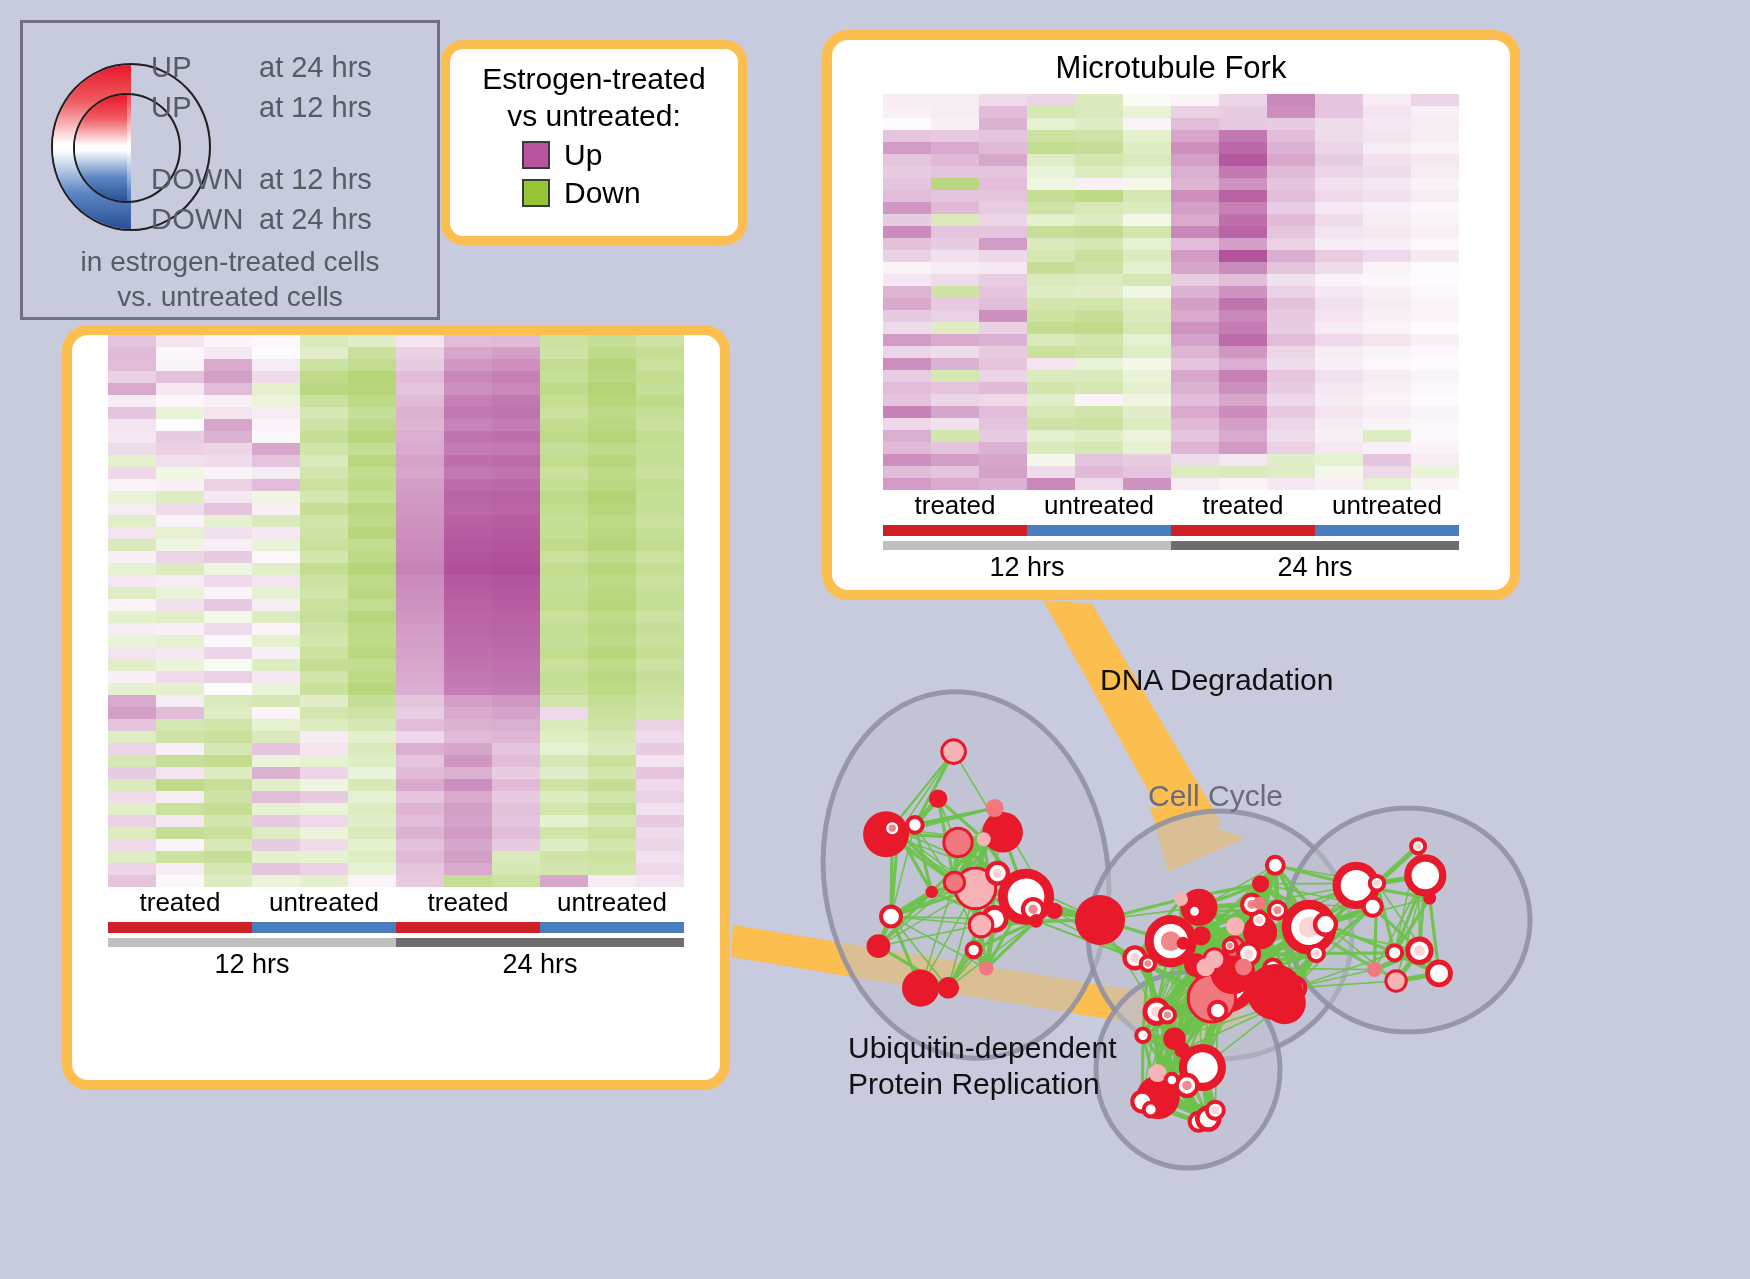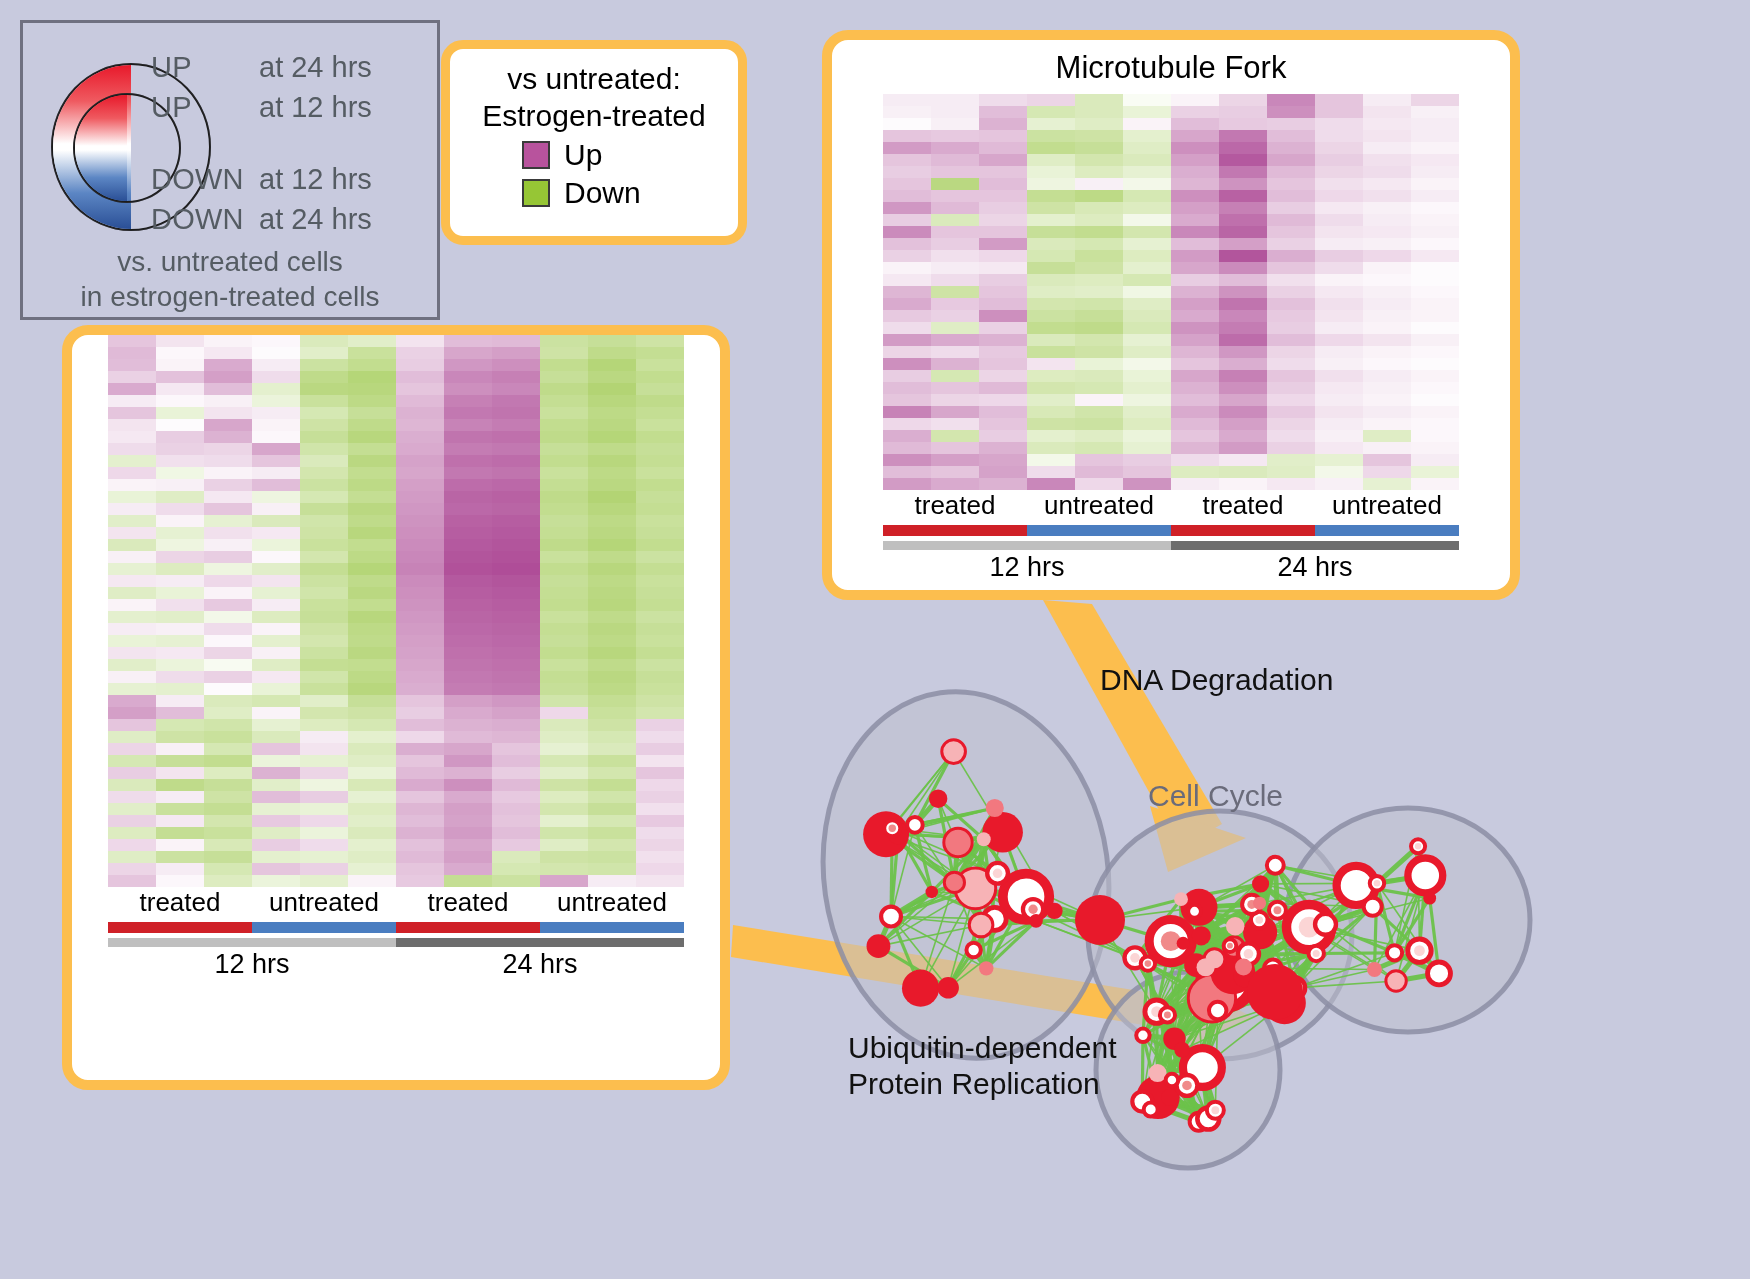--- a/index.html
+++ b/index.html
@@ -139,29 +139,29 @@
   <div class="lg-row" style="left:128px; top:140px;">
     <span class="lg-dir" style="width:108px;">DOWN</span>
     <span class="lg-time">at 12 hrs</span>
   </div>
   <div class="lg-row" style="left:128px; top:180px;">
     <span class="lg-dir" style="width:108px;">DOWN</span>
     <span class="lg-time">at 24 hrs</span>
   </div>
 
   <div id="legend-caption">
+    <div>in estrogen-treated cells</div>
     <div>vs. untreated cells</div>
-    <div>in estrogen-treated cells</div>
   </div>
 </div>
 
 <div id="legend-updown">
   <div class="title">
+    <div>Estrogen-treated</div>
     <div>vs untreated:</div>
-    <div>Estrogen-treated</div>
   </div>
   <div class="key-row">
     <span class="key-swatch" id="sw-up" style="background: rgb(184, 83, 157);"></span>
     <span class="key-label">Up</span>
   </div>
   <div class="key-row">
     <span class="key-swatch" id="sw-down" style="background: rgb(150, 198, 53);"></span>
     <span class="key-label">Down</span>
   </div>
 </div>

